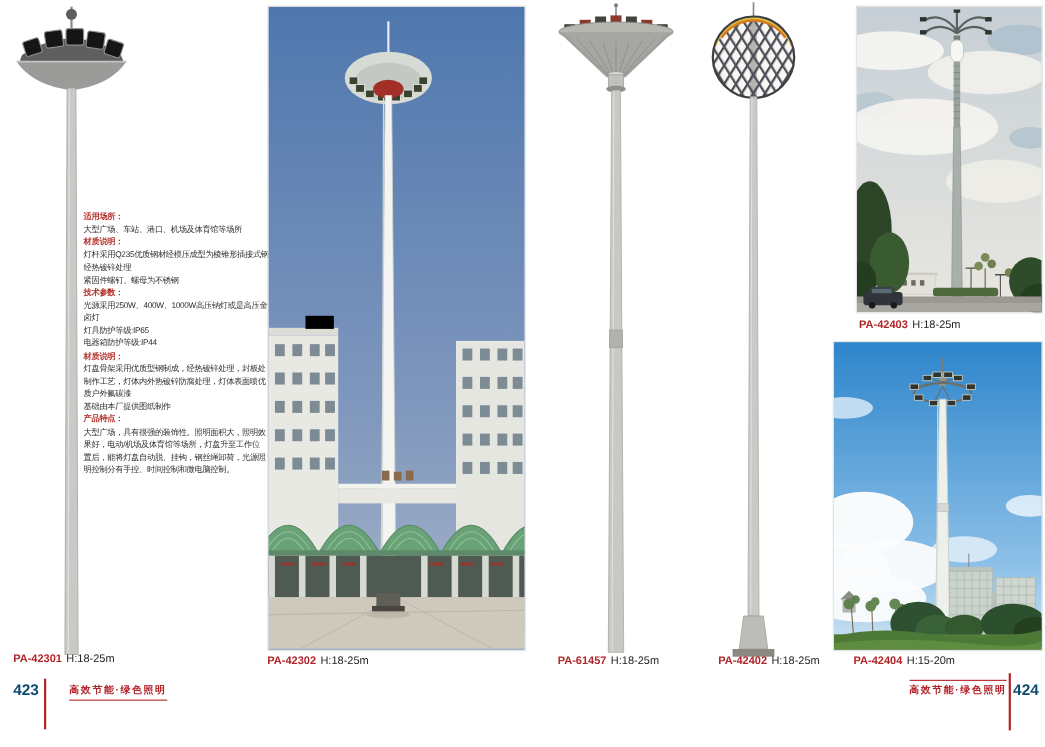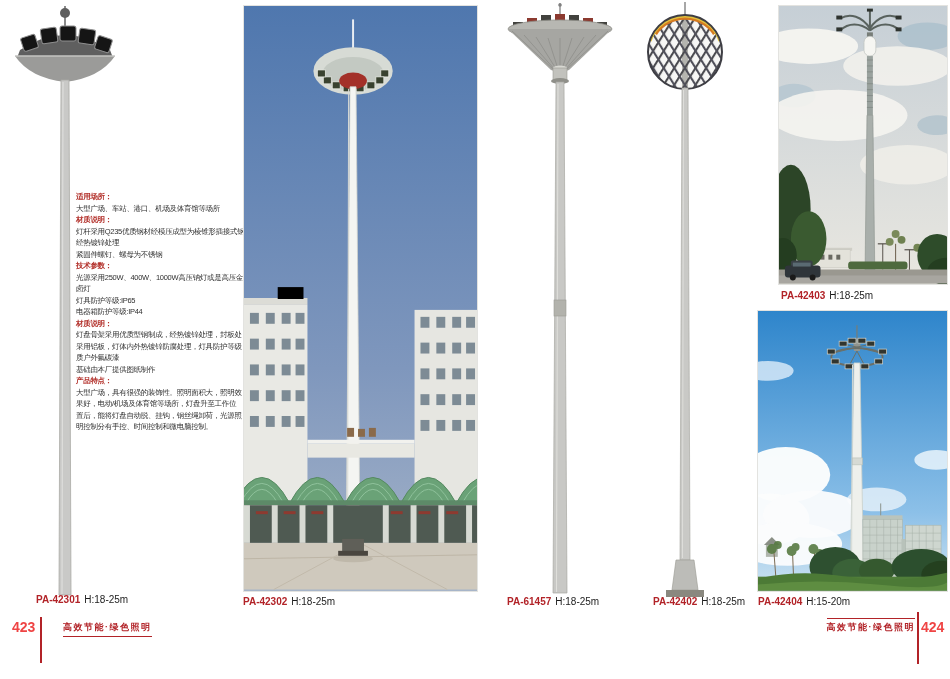--- a/index.html
+++ b/index.html
@@ -11,21 +11,21 @@
   .photo svg { width:100%; height:100%; }
   
   .specs { position:absolute; left:76px; top:191px; width:178px; }
   .spec-line { font-size:7.5px; line-height:11.5px; letter-spacing:-0.3px; white-space:nowrap; color:#2f2f2f; }
   .spec-line.heading { color:#b3312b; font-weight:bold; }
   
   .prod-label { position:absolute; font-size:10px; white-space:nowrap;text-align:center; }
   .prod-code { color:#b22328; font-weight:bold; }
   .prod-height { color:#1d1d1d; margin-left:4px; }
   
-  .pagenum { position:absolute; font-size:14px; font-weight:bold; color:#ef4444; }
+  .pagenum { position:absolute; font-size:14px; font-weight:bold; color:#0c4a6e; }
   .vline { position:absolute; width:1.5px; background:#b22328; }
   .slogan { position:absolute; font-size:9px; font-weight:bold; color:#b22328; letter-spacing:1.5px; white-space:nowrap;margin-left:16px; }
   .slogan.under { border-bottom:1.5px solid #b22328; padding-bottom:2px; }
   .slogan.over  { border-top:1.5px solid #b22328; padding-top:2px; }
 </style>
 </head>
 <body>
 
 <div class="page">
 
@@ -51,31 +51,31 @@
     <div class="spec-line body">灯杆采用Q235优质钢材经模压成型为棱锥形插接式钢杆</div>
     <div class="spec-line body">经热镀锌处理</div>
     <div class="spec-line body">紧固件螺钉、螺母为不锈钢</div>
     <div class="spec-line heading">技术参数：</div>
     <div class="spec-line body">光源采用250W、400W、1000W高压钠灯或是高压金</div>
     <div class="spec-line body">卤灯</div>
     <div class="spec-line body">灯具防护等级:IP65</div>
     <div class="spec-line body">电器箱防护等级:IP44</div>
     <div class="spec-line heading">材质说明：</div>
     <div class="spec-line body">灯盘骨架采用优质型钢制成，经热镀锌处理，封板处</div>
-    <div class="spec-line body">采用铝板，灯体内外热镀锌防腐处理，灯具防护等级</div>
+    <div class="spec-line body">制作工艺，灯体内外热镀锌防腐处理，灯体表面喷优</div>
     <div class="spec-line body">质户外氟碳漆</div>
     <div class="spec-line body">基础由本厂提供图纸制作</div>
     <div class="spec-line heading">产品特点：</div>
     <div class="spec-line body">大型广场，具有很强的装饰性。照明面积大，照明效</div>
     <div class="spec-line body">果好，电动/机场及体育馆等场所，灯盘升至工作位</div>
     <div class="spec-line body">置后，能将灯盘自动脱、挂钩，钢丝绳卸荷，光源照</div>
     <div class="spec-line body">明控制分有手控、时间控制和微电脑控制。</div>
   </div>
 
-  <div class="prod-label" style="left:36px;top:594px">
+  <div class="prod-label" style="left:12px;top:594px">
     <span class="prod-code">PA-42301</span><span class="prod-height">H:18-25m</span>
   </div>
 
   <div class="photo" style="left:243px;top:5px;width:235px;height:587px;background:linear-gradient(#4f77ae,#7f97bd 62%,#a7b5c9)">
     <svg viewBox="0 0 235 587">
 
       <line x1="110" y1="12" x2="110" y2="46" stroke="#e9edf2" stroke-width="2"></line>
 
       <ellipse cx="110" cy="64" rx="40" ry="24" fill="#d7dbd5"></ellipse>
       <ellipse cx="110" cy="67" rx="31" ry="17" fill="#c3c9c2"></ellipse>
@@ -438,21 +438,21 @@
       <ellipse cx="78" cy="258" rx="26" ry="20" fill="#2e5030"></ellipse>
       <ellipse cx="95" cy="264" rx="20" ry="14" fill="#3a6238"></ellipse>
       <ellipse cx="120" cy="262" rx="18" ry="12" fill="#35592f"></ellipse>
       <ellipse cx="165" cy="258" rx="30" ry="18" fill="#2c4f2e"></ellipse>
       <ellipse cx="185" cy="266" rx="20" ry="14" fill="#24401f"></ellipse>
       <rect x="0" y="268" width="191" height="14" fill="#507e3a"></rect>
       <path d="M0,270 Q40,260 90,268 T191,264 L191,282 L0,282 Z" fill="#4c7a36"></path>
       <path d="M0,276 Q60,270 120,276 T191,274 L191,282 L0,282 Z" fill="#6b9a4a" opacity="0.6"></path>
     </svg>
   </div>
-  <div class="prod-label" style="left:758px;top:596px">
+  <div class="prod-label" style="left:776px;top:596px">
     <span class="prod-code">PA-42404</span><span class="prod-height">H:15-20m</span>
   </div>
 
   <div class="pagenum" style="left:12px;top:619px">423</div>
   <div class="vline" style="left:40px;top:617px;height:46px"></div>
   <div class="slogan under" style="left:47px;top:621px">高效节能·绿色照明</div>
 
   <div class="slogan over" style="right:35px;top:618px">高效节能·绿色照明</div>
   <div class="vline" style="left:917px;top:612px;height:52px"></div>
   <div class="pagenum" style="left:921px;top:619px">424</div>

